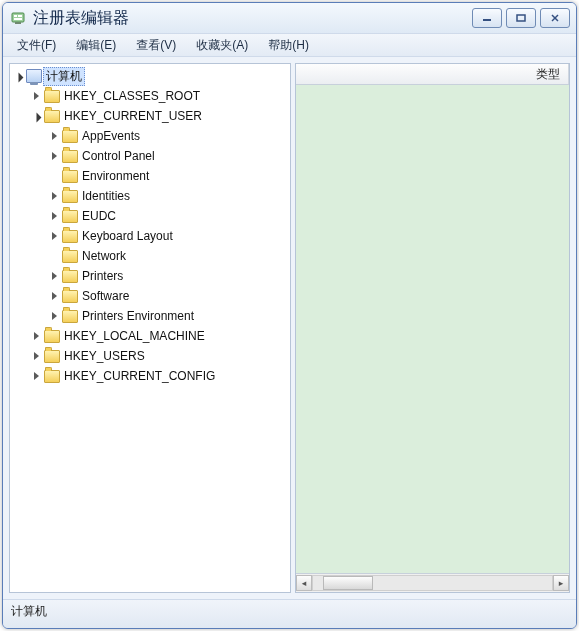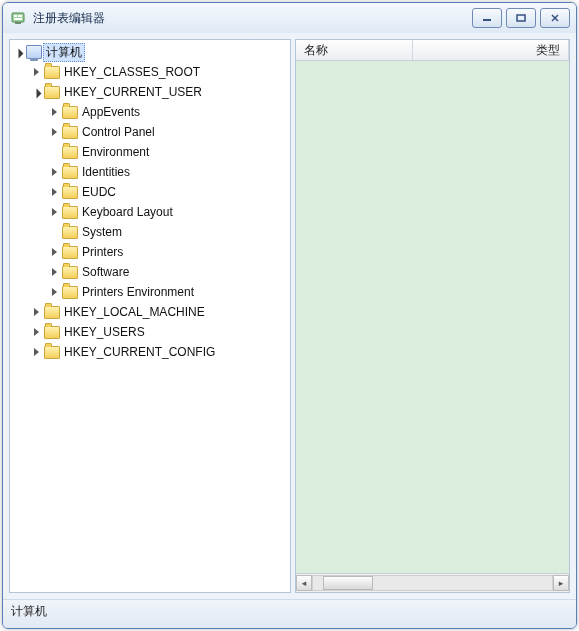--- a/index.html
+++ b/index.html
@@ -33,21 +33,21 @@
     border-top-left-radius: 5px;
     border-top-right-radius: 5px;
   }
   .titlebar .appicon {
     width: 16px; height:16px; margin-right:6px;
     display:flex;align-items:center;justify-content:center;
   }
   .titlebar .title {
     flex:1;
     color:#13294b;
-    font-size:12px;
+    font-size:16px;
   }
   .win-buttons {
     display:flex; gap:4px;
   }
   .win-btn {
     width:28px;height:18px;
     border:1px solid #6f8bb5;
     border-radius:3px;
     background:linear-gradient(#f8fbff,#d7e3f2);
     display:flex;align-items:center;justify-content:center;
@@ -224,20 +224,27 @@
       </div>
       <div class="win-btn">
         <svg width="10" height="8">
             <line x1="2" y1="1" x2="8" y2="7" stroke="#355081" stroke-width="1.5"></line>
             <line x1="8" y1="1" x2="2" y2="7" stroke="#355081" stroke-width="1.5"></line>
           </svg>
       </div>
     </div>
   </div>
 
+  <div class="menubar">
+    <span class="menu-item">文件(F)</span>
+    <span class="menu-item">编辑(E)</span>
+    <span class="menu-item">查看(V)</span>
+    <span class="menu-item">收藏夹(A)</span>
+    <span class="menu-item">帮助(H)</span>
+  </div>
 
   <div class="client">
 
     <div class="tree-pane">
       <ul class="tree" id="tree-root">
           <li class="tree-row">
             <div class="row-inner">
               <span class="expander">
                 <span class="tri open"></span>
               </span>
@@ -332,21 +339,21 @@
                       </span>
                       <span class="label">Keyboard Layout</span>
                     </div>
                   </li>
                   <li class="tree-row">
                     <div class="row-inner">
                       <span class="expander blank"></span>
                       <span class="icon">
                         <div class="folder"></div>
                       </span>
-                      <span class="label">System</span>
+                      <span class="label">Network</span>
                     </div>
                   </li>
                   <li class="tree-row">
                     <div class="row-inner">
                       <span class="expander">
                         <span class="tri closed"></span>
                       </span>
                       <span class="icon">
                         <div class="folder"></div>
                       </span>
@@ -410,21 +417,20 @@
                   <span class="label">HKEY_CURRENT_CONFIG</span>
                 </div>
               </li>
             </ul>
           </li>
         </ul>
     </div>
 
     <div class="list-pane">
       <div class="list-header">
-        <div class="col name">名称</div>
         <div class="col type">类型</div>
       </div>
       <div class="list-body"></div>
       <div class="list-scroll">
         <div class="scroll-btn left">◂</div>
         <div class="scroll-track">
           <div class="scroll-thumb"></div>
         </div>
         <div class="scroll-btn right">▸</div>
       </div>

